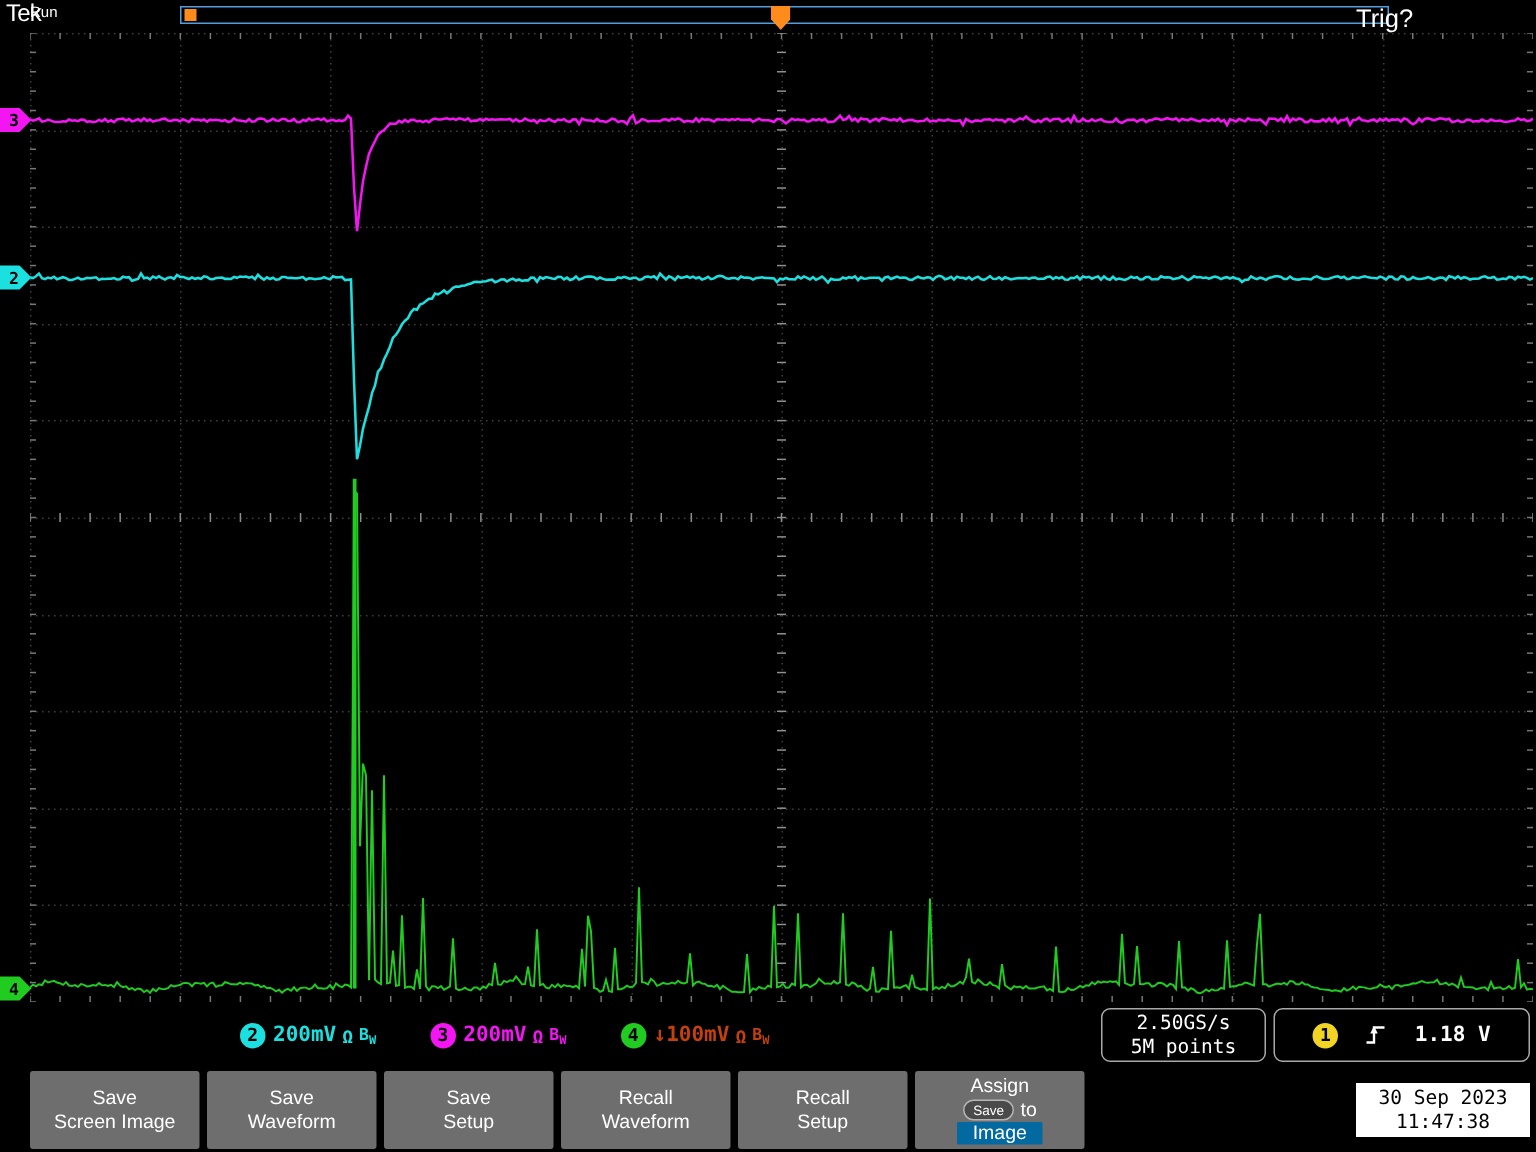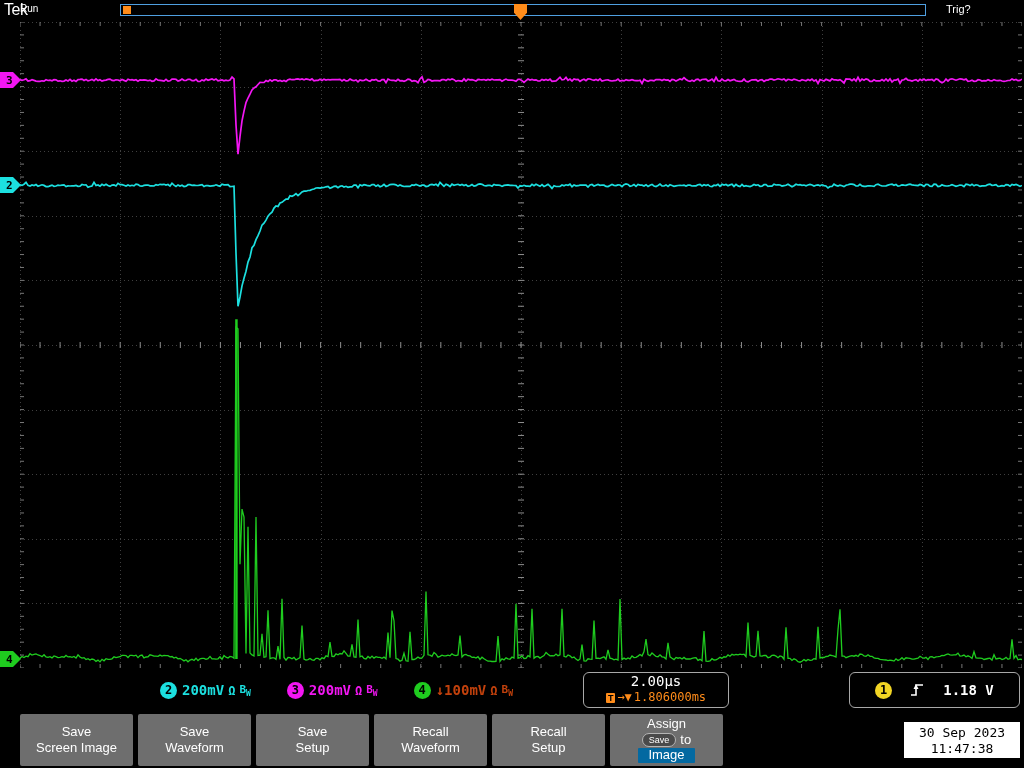--- a/index.html
+++ b/index.html
@@ -6,21 +6,21 @@
   #screen{position:relative;width:1024px;height:768px;background:#000;overflow:hidden;
           font-family:"Liberation Sans",sans-serif;color:#fff;}
 
   
   .tek-logo{position:absolute;left:4px;top:1px;font-weight:normal;font-size:16px;letter-spacing:-0.5px;}
   .run-status{position:absolute;left:20px;top:3px;font-size:10px;}
   .acq-bar{position:absolute;left:120px;top:4px;width:806px;height:12px;border:1px solid #4f9fe0;box-sizing:border-box;background:#000;}
   .acq-window{position:absolute;left:2px;top:1px;width:8px;height:8px;}
   .trig-flag{position:absolute;left:514px;top:4px;width:13px;height:16px;
              clip-path:polygon(0 0,100% 0,100% 55%,50% 100%,0 55%);}
-  .trig-status{position:absolute;left:946px;top:3px;font-size:11px;}
+  .trig-status{position:absolute;left:904px;top:3px;font-size:17px;}
   .t-offscreen{position:absolute;left:21px;top:24px;width:18px;height:13px;color:#000;
                font:bold 10px "Liberation Sans",sans-serif;display:flex;align-items:center;justify-content:center;
                clip-path:polygon(28% 0,100% 0,100% 100%,28% 100%,0 50%);padding-left:3px;box-sizing:border-box;}
 
   
   #graticule{position:absolute;left:20px;top:22px;width:1002px;height:646px;background:#000;}
   #wave-svg{display:block;}
   .ch-marker{position:absolute;left:0;}
   .marker-label{font:bold 11px "DejaVu Sans Mono",monospace;fill:#000;}
 
@@ -440,27 +440,23 @@
     <div class="ch-group">
       <span class="badge" style="background: rgb(31, 204, 31);">4</span>
       <span class="ch-text" style="color: #c2410c;">
         <span>↓100mV</span>
         <span class="ohm">Ω</span>
         <span class="bw"><span>B</span><span class="bw-sub">W</span></span>
       </span>
     </div>
   </div>
 
-  <div class="robox tb-box">
-    <div class="tb-scale">2.00µs</div>
-    <div class="tb-delay" style="color: rgb(255, 140, 26);">
-      <span class="tb-t" style="background: rgb(255, 140, 26);">T</span>
-      <span>→▼</span>
-      <span>1.806000ms</span>
-    </div>
+  <div class="robox acq-box">
+    <div>2.50GS/s</div>
+    <div>5M points</div>
   </div>
   <div class="robox trig-box">
     <span class="badge" style="background: rgb(242, 213, 36);">1</span>
     <svg width="15" height="16">
       <path d="M1,13 L6,13 L6,3 L13,3" stroke="#fff" fill="none" stroke-width="1.6"></path>
       <polygon points="3.5,7 6,2 8.5,7" fill="#fff"></polygon>
     </svg>
     <span class="trig-level">1.18 V</span>
   </div>
 

